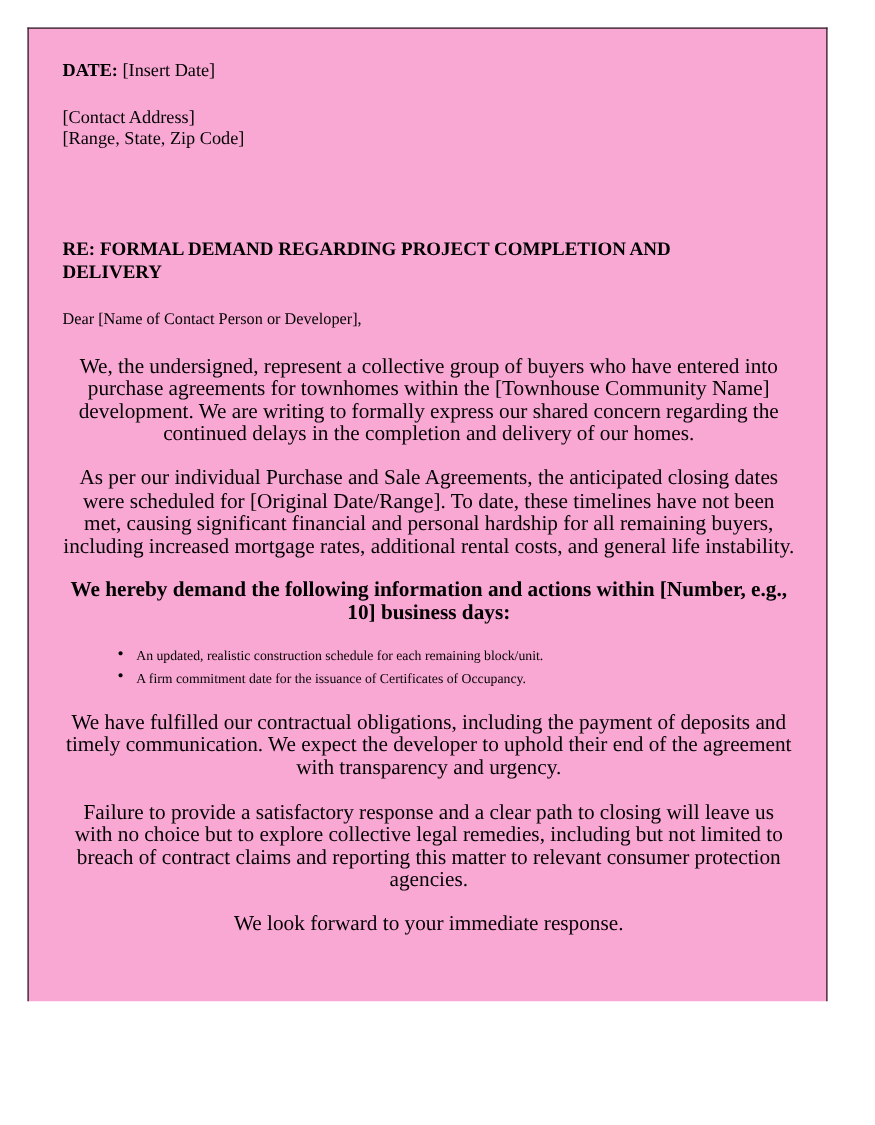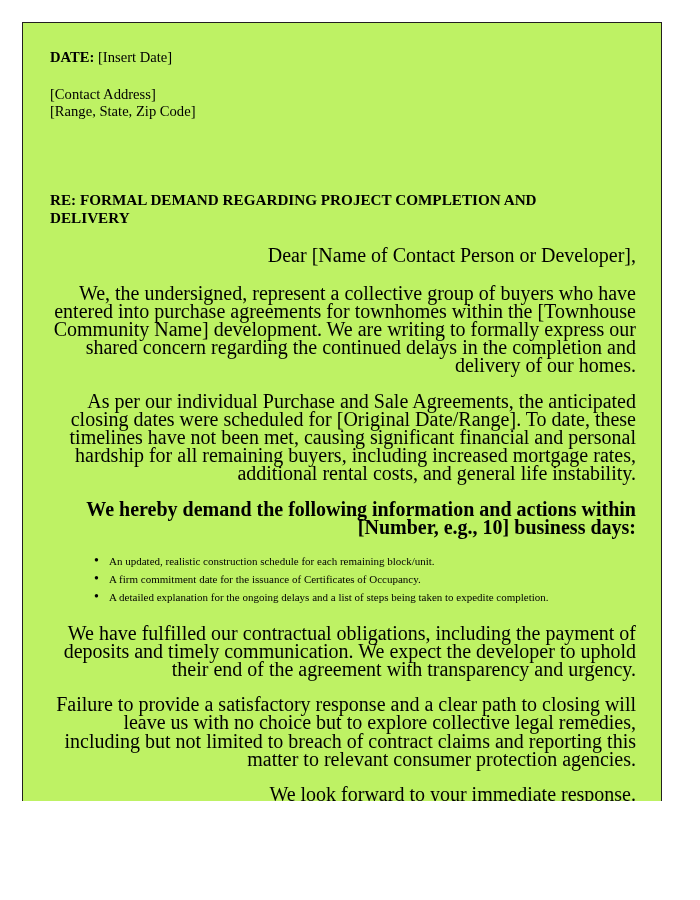--- a/index.html
+++ b/index.html
@@ -22,21 +22,21 @@
     position: absolute;
     left: 22px;
     top: 22px;
     width: 640px;
     height: 779px;
     box-sizing: border-box;
     border-left: 1.5px solid #231f20;
     border-top: 1.5px solid #231f20;
     border-right: 1.5px solid #231f20;
     border-bottom: none;
-    background: #bef264;
+    background: #f9a8d4;
     overflow: hidden;
   }
 
   #letter-body {
     position: absolute;
     left: 27px;
     top: 26px;
     width: 586px;
   }
 
@@ -60,29 +60,28 @@
 
   #re-heading {
     font-size: 15.2px;
     line-height: 18.2px;
     font-weight: bold;
     width: 540px;
     margin-top: 33px;
   }
 
   .salutation {
-    font-size: 20px;
+    font-size: 13px;
     line-height: 18px;
-    text-align: right;
   }
 
   .para {
-    font-size: 20px;
+    font-size: 17px;
     line-height: 18.2px;
-    text-align: right;
+    text-align: center;
   }
   .para.bold {
     font-weight: bold;
   }
 
   ul.demand-list {
     margin: 0;
     padding: 0 0 0 44px;
     list-style: none;
   }
@@ -139,21 +138,20 @@
 
     <div class="para-gap"></div>
 
     <div class="para bold">We hereby demand the following information and actions within [Number, e.g., 10] business days:</div>
 
     <div class="list-gap-top"></div>
 
     <ul class="demand-list">
       <li>An updated, realistic construction schedule for each remaining block/unit.</li>
       <li>A firm commitment date for the issuance of Certificates of Occupancy.</li>
-      <li>A detailed explanation for the ongoing delays and a list of steps being taken to expedite completion.</li>
     </ul>
 
     <div class="list-gap-bottom"></div>
 
     <div class="para">We have fulfilled our contractual obligations, including the payment of deposits and timely communication. We expect the developer to uphold their end of the agreement with transparency and urgency.</div>
 
     <div class="para-gap"></div>
 
     <div class="para">Failure to provide a satisfactory response and a clear path to closing will leave us with no choice but to explore collective legal remedies, including but not limited to breach of contract claims and reporting this matter to relevant consumer protection agencies.</div>
 

